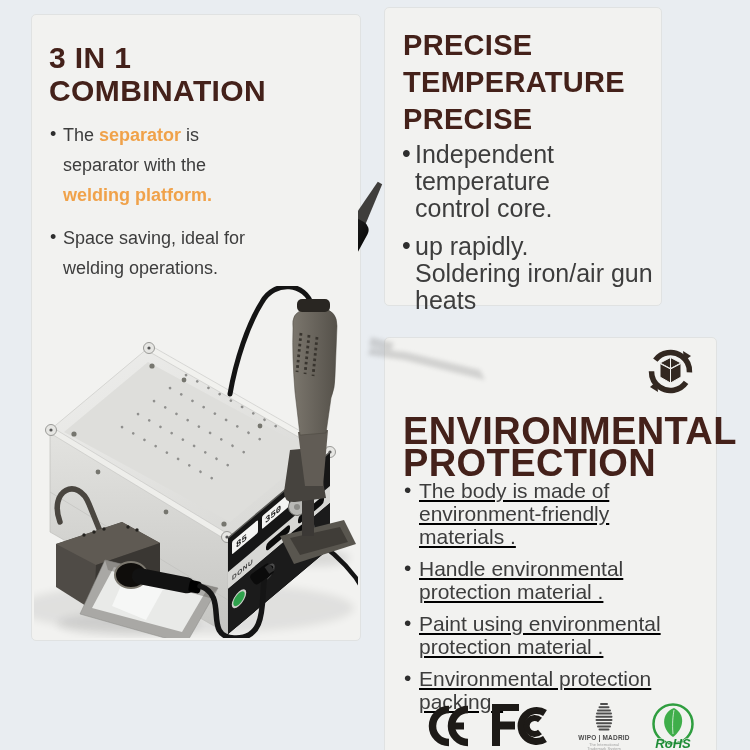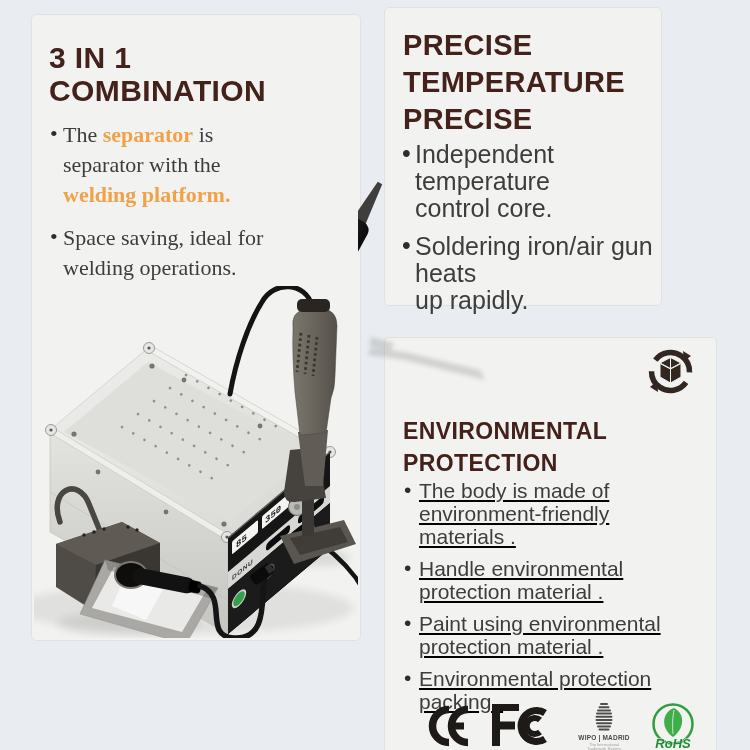--- a/index.html
+++ b/index.html
@@ -6,27 +6,27 @@
   body{width:750px;height:750px;position:relative;overflow:hidden;
        background:#e9edf1;font-family:"Liberation Sans", sans-serif;}
   .card{position:absolute;background:#f2f2f0;border:1px solid #e0e2e2;border-radius:5px;box-sizing:border-box;z-index:1;}
   .left-card{left:31px;top:14px;width:330px;height:627px;}
   .temp-card{left:384px;top:7px;width:278px;height:299px;}
   .env-card{left:384px;top:337px;width:333px;height:424px;}
   .title{color:#44211a;font-weight:bold;margin:0;}
   .tl{display:block;}
   .left-card .title{font-size:30px;line-height:33px;margin:26px 0 0 17px;letter-spacing:.4px;}
   .temp-card .title{font-size:29px;line-height:37px;margin:19px 0 0 18px;letter-spacing:.3px;}
-  .env-card .title{font-size:23px;line-height:32px;margin:77px 0 0 18px;letter-spacing:.4px;}
+  .env-card .title{font-size:38px;line-height:32px;margin:77px 0 0 18px;letter-spacing:.4px;}
   .bullets{margin:0;}
   .bullet{position:relative;color:#3d3d3d;}
   .bullet::before{content:"\2022";position:absolute;left:0;top:-1px;color:#2e2e2e;}
   .bl{display:block;}
   .accent{color:#f0a24a;font-weight:bold;}
-  .left-card .bullets{margin:13px 0 0 18px;font-size:22px;line-height:30px;font-family:Liberation Serif, serif;}
+  .left-card .bullets{margin:13px 0 0 18px;font-size:18px;line-height:30px;}
   .left-card .bullet{padding-left:13px;margin-bottom:13px;}
   .temp-card .bullets{margin:3px 0 0 17px;font-size:25px;line-height:27px;}
   .temp-card .bullet{padding-left:13px;margin-bottom:11px;}
   .env-card .bullets{margin:0 0 0 19px;font-size:21px;line-height:23px;text-decoration:underline;}
   .env-card .bullet{padding-left:15px;margin-bottom:9px;}
   .product-svg{position:absolute;left:2px;top:271px;}
   .env-icon{position:absolute;top:10px;right:22px;}
   .logos-row{position:absolute;left:33px;top:362px;width:292px;height:52px;
              display:flex;align-items:center;gap:0;}
   .iron-overlay{position:absolute;left:358px;top:162px;z-index:5;pointer-events:none;}
@@ -208,22 +208,22 @@
     <span class="tl">PRECISE</span>
     <span class="tl">TEMPERATURE</span>
     <span class="tl">PRECISE</span>
   </h1>
   <div class="bullets">
     <div class="bullet">
       <span class="bl">Independent temperature</span>
       <span class="bl">control core.</span>
     </div>
     <div class="bullet">
+      <span class="bl">up rapidly.</span>
       <span class="bl">Soldering iron/air gun heats</span>
-      <span class="bl">up rapidly.</span>
     </div>
   </div>
 </div>
 
 <div class="card env-card">
   <svg class="env-icon" width="47" height="47" viewBox="0 0 47 47">
     <g fill="none" stroke="#332821" stroke-width="5.5">
       <circle cx="23.5" cy="23.5" r="19" stroke-dasharray="48 12 48 11.4" transform="rotate(35 23.5 23.5)"></circle>
     </g>
     <polygon points="36,3 44,8 37,13" fill="#332821"></polygon>

